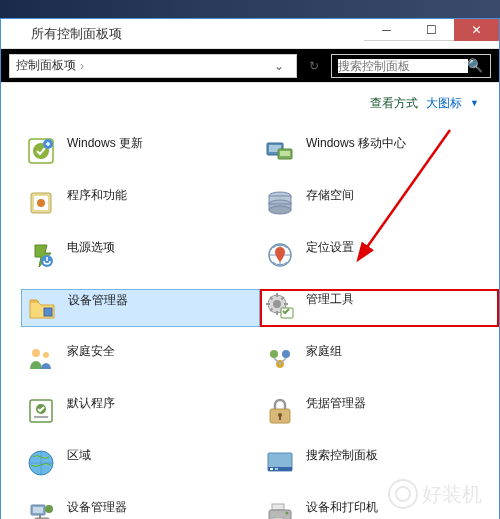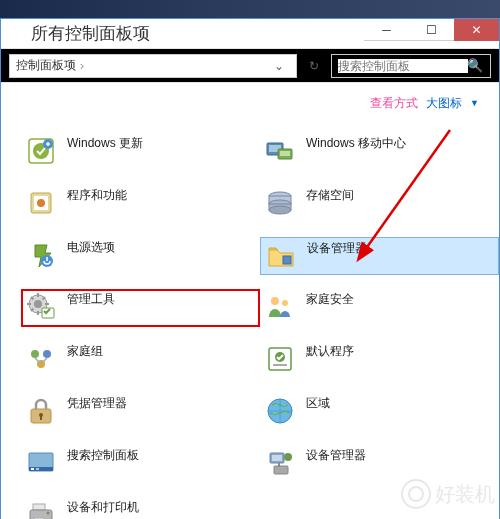--- a/index.html
+++ b/index.html
@@ -1,43 +1,43 @@
 <!DOCTYPE html>
 <html><head>
 <meta charset="utf-8">
 <style>
   * { box-sizing: border-box; margin: 0; padding: 0; }
   body { font-family: "Microsoft YaHei", "Segoe UI", sans-serif; font-size: 12px; background: #f5f5f5; width: 500px; height: 519px; overflow: hidden; position: relative; }
   .desktop-strip { height: 18px; background: linear-gradient(90deg, #1a2a4a, #2a3a5a 40%, #3a4a6a); position: relative; }
   .window { background: #fff; border: 1px solid #4a90d9; position: relative; }
   .titlebar { height: 30px; background: #fff; display: flex; align-items: center; padding-left: 30px; border-bottom: 1px solid #e5e5e5; position: relative; }
-  .titlebar-text { font-size: 17px; color: #333; }
+  .titlebar-text { font-size: 13px; color: #333; }
   .win-controls { position: absolute; right: 0; top: 0; display: flex; }
   .wc { width: 45px; height: 22px; display: flex; align-items: center; justify-content: center; font-size: 12px; }
   .wc-min, .wc-max { background: #fff; color: #333; border-bottom: 1px solid #d0d0d0; }
   .wc-close { background: #c75050; color: #fff; }
   .navbar { height: 34px; background: #000000; display: flex; align-items: center; padding: 0 8px; gap: 6px; border-bottom: 1px solid #e5e5e5; }
   .breadcrumb { flex: 1; height: 24px; border: 1px solid #ccc; background: #fff; display: flex; align-items: center; padding: 0 6px; font-size: 12px; color: #333; }
   .bc-arrow { color: #999; margin: 0 4px; }
   .navbtn { width: 22px; height: 22px; display: flex; align-items: center; justify-content: center; color: #666; }
   .searchbox { width: 160px; height: 24px; border: 1px solid #ccc; display: flex; align-items: center; padding: 4px 6px; }
   .searchbox input { border: none; outline: none; font-size: 12px; width: 100%; color: #999; }
   .search-icon { color: #666; font-size: 13px; }
   .viewbar { height: 40px; display: flex; align-items: center; justify-content: flex-end; padding-right: 20px; gap: 8px; background: #fff; }
-  .viewbar-label { font-size: 12px; color: #ec4899; text-align: right; }
+  .viewbar-label { font-size: 12px; color: #14532d; text-align: right; }
   .viewbar-link { color: #0066cc; font-size: 12px; }
   .viewbar-arrow { color: #0066cc; font-size: 9px; }
   .content { padding: 10px 0 10px 20px; background: #fff; display: grid; grid-template-columns: 1fr 1fr; row-gap: 14px; }
   .item { display: flex; align-items: flex-start; height: 38px; cursor: pointer; padding: 2px 4px; }
   .item.selected { background: #cde8ff; border: 1px solid #7bb4e0; }
   .item.highlighted { border: 2px solid #e00000; padding: 0 2px; }
   .item-icon { width: 32px; height: 32px; margin-right: 10px; display: flex; align-items: center; justify-content: center; flex-shrink: 0; }
   .item-label { font-size: 12px; color: #1a1a1a; }
   .arrow-annotation { position: absolute; top: 120px; left: 350px; pointer-events: none; }
-  .watermark { position: absolute; right: 5px; bottom: 10px; color: #ccc; font-size: 20px; opacity: 0.45; display: flex; align-items: center; gap: 4px; }
+  .watermark { position: absolute; right: 18px; bottom: 10px; color: #ccc; font-size: 20px; opacity: 0.45; display: flex; align-items: center; gap: 4px; }
   .wm-circle { width: 30px; height: 30px; border: 2px solid #ccc; border-radius: 50%; display: flex; align-items: center; justify-content: center; }
   .wm-circle-inner { width: 16px; height: 16px; border: 2px solid #ccc; border-radius: 50%; }
   svg { display: block; }
 </style>
 </head>
 <body>
 
 <div class="desktop-strip"></div>
 
 <div class="window">
@@ -118,20 +118,30 @@
       </div>
       <div class="item">
         <span class="item-icon">
           <svg width="32" height="32">
             <path d="M10 6 h12 l-2 8 h6 l-12 14 l2 -10 h-6 z" fill="#7aad3a" stroke="#5a8a2a"></path>
             <circle cx="22" cy="22" r="6" fill="#4a90d9"></circle>
             <path d="M22 18 v4 M19 22 a3 3 0 1 0 6 0" stroke="#fff" stroke-width="1.5" fill="none"></path>
           </svg>
         </span>
         <span class="item-label">电源选项</span>
+      </div>
+      <div class="item">
+        <span class="item-icon">
+          <svg width="32" height="32">
+            <circle cx="16" cy="16" r="11" fill="none" stroke="#7898b8" stroke-width="1.5"></circle>
+            <path d="M16 5 v22 M5 16 h22 M9 9 a10 10 0 0 1 14 0 M9 23 a10 10 0 0 0 14 0" stroke="#7898b8" stroke-width="1" fill="none"></path>
+            <path d="M16 8 a5 5 0 0 1 5 5 c0 4 -5 10 -5 10 s-5 -6 -5 -10 a5 5 0 0 1 5 -5" fill="#d85a3a"></path>
+          </svg>
+        </span>
+        <span class="item-label">定位设置</span>
       </div>
       <div class="item selected">
         <span class="item-icon">
           <svg width="32" height="32">
             <path d="M4 10 h8 l3 3 h13 v13 h-24 z" fill="#f8d878" stroke="#d8a838"></path>
             <path d="M4 10 v-2 h7 l2 2" fill="#e8b848" stroke="#d8a838"></path>
             <rect x="18" y="16" width="8" height="8" fill="#5a8ac8" stroke="#3a6aa8"></rect>
           </svg>
         </span>
         <span class="item-label">设备管理器</span>

